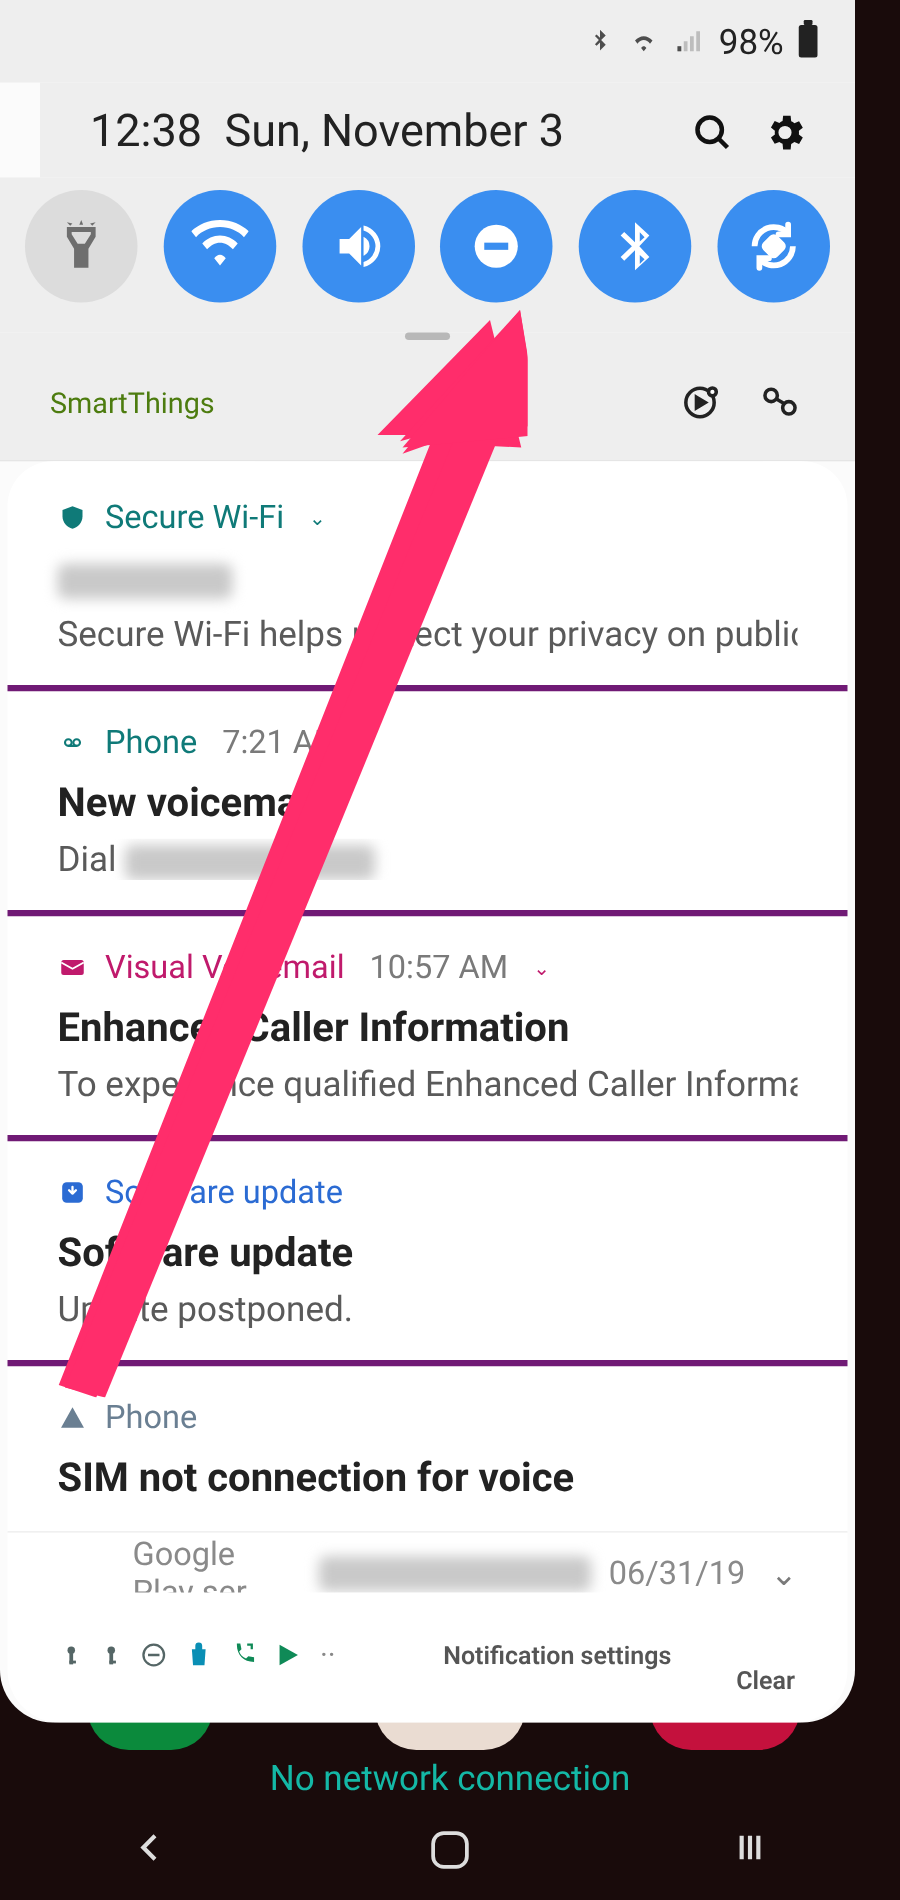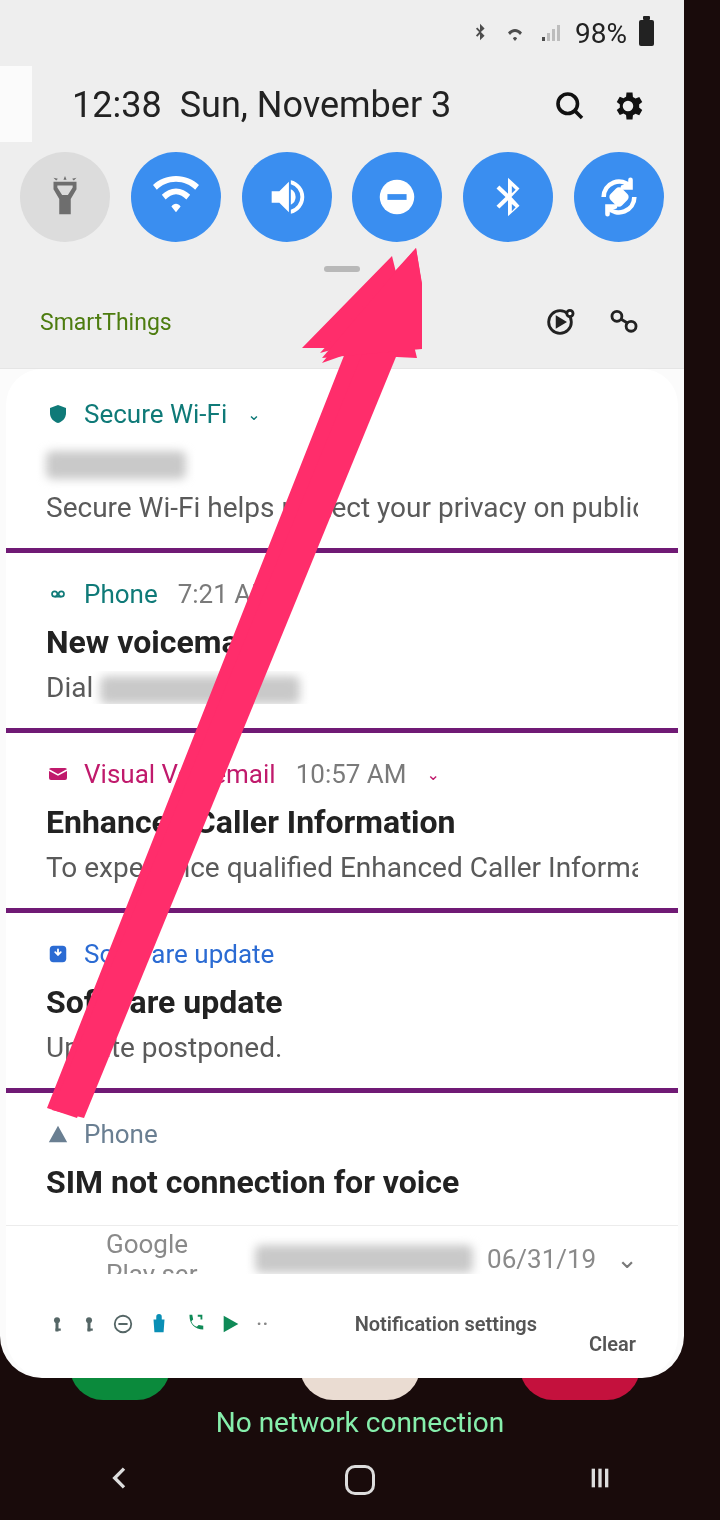--- a/index.html
+++ b/index.html
@@ -114,21 +114,21 @@
     padding:18px 42px 22px 42px;
     gap:18px;
   }
   .ficons{display:flex;gap:14px;align-items:center;font-size:24px;}
   .ficons span{display:flex;}
   .fspacer{flex:1;}
   .flink{font-size:20px;color:#555;font-weight:600;}
 
   
   .below-text{
-    text-align:center;color:#86efac;font-size:28px;
+    text-align:center;color:#14b8a6;font-size:28px;
     padding:28px 0 40px 0;
   }
 
   
   .navbar{
     position:absolute;bottom:0;left:0;width:720px;height:80px;
     display:flex;justify-content:space-around;align-items:center;
     color:#ddd;
   }
   .navbar svg{width:32px;height:32px;}

